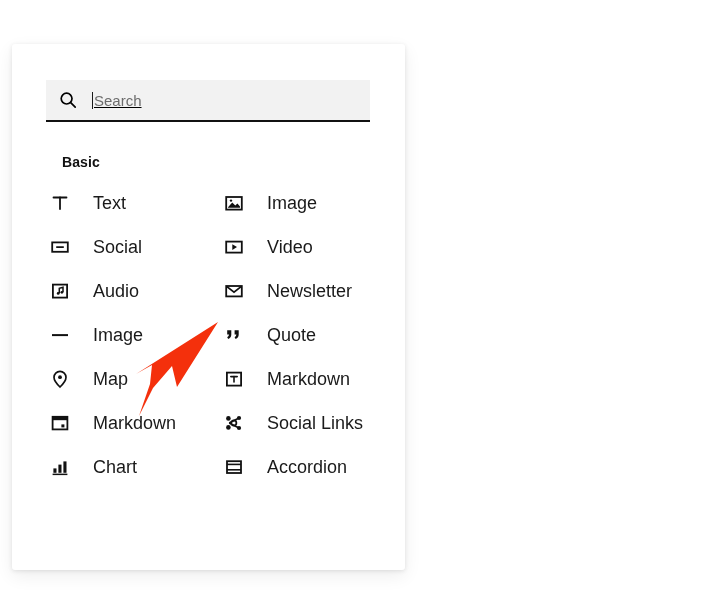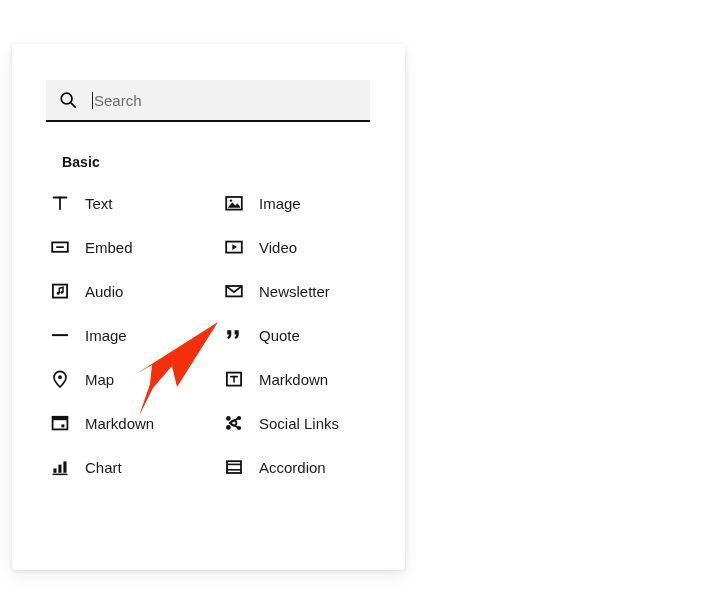--- a/index.html
+++ b/index.html
@@ -36,20 +36,21 @@
     left: 34px;
     top: 36px;
     width: 324px;
     height: 42px;
     background: #f2f2f2;
     border-bottom: 2px solid #111111;
     box-sizing: border-box;
     display: flex;
     align-items: center;
     padding-left: 12px;
+    text-decoration: underline;
   }
   .search-icon {
     width: 20px;
     height: 20px;
     flex: 0 0 20px;
     display: block;
     color: #000000;
   }
   .caret {
     width: 1px;
@@ -112,22 +113,22 @@
     width: 22px;
     height: 22px;
     flex: 0 0 22px;
     color: #111111;
     display: flex;
     align-items: center;
     justify-content: center;
   }
   .block-item .ico svg { display: block; }
   .block-item .lbl {
-    margin-left: 14px;
-    font-size: 15px;
+    margin-left: 22px;
+    font-size: 18px;
     color: #1a1a1a;
     white-space: nowrap;
   }
 
   
   #annotation-arrow {
     position: absolute;
     left: 120px;
     top: 318px;
     width: 110px;
@@ -175,21 +176,21 @@
       <span class="lbl">Image</span>
     </div>
 
     <div class="block-item">
       <span class="ico">
         <svg viewBox="0 0 22 22" width="22" height="22">
           <rect x="3.2" y="6.4" width="15.6" height="9.4" fill="none" stroke="currentColor" stroke-width="1.8"></rect>
           <line x1="7.2" y1="11.1" x2="14.8" y2="11.1" stroke="currentColor" stroke-width="1.8"></line>
         </svg>
       </span>
-      <span class="lbl">Embed</span>
+      <span class="lbl">Social</span>
     </div>
     <div class="block-item">
       <span class="ico">
         <svg viewBox="0 0 22 22" width="22" height="22">
           <rect x="3.2" y="5.6" width="15.6" height="11" fill="none" stroke="currentColor" stroke-width="1.8"></rect>
           <path d="M9.3 8.2 L14 11.1 L9.3 14 Z" fill="currentColor"></path>
         </svg>
       </span>
       <span class="lbl">Video</span>
     </div>

